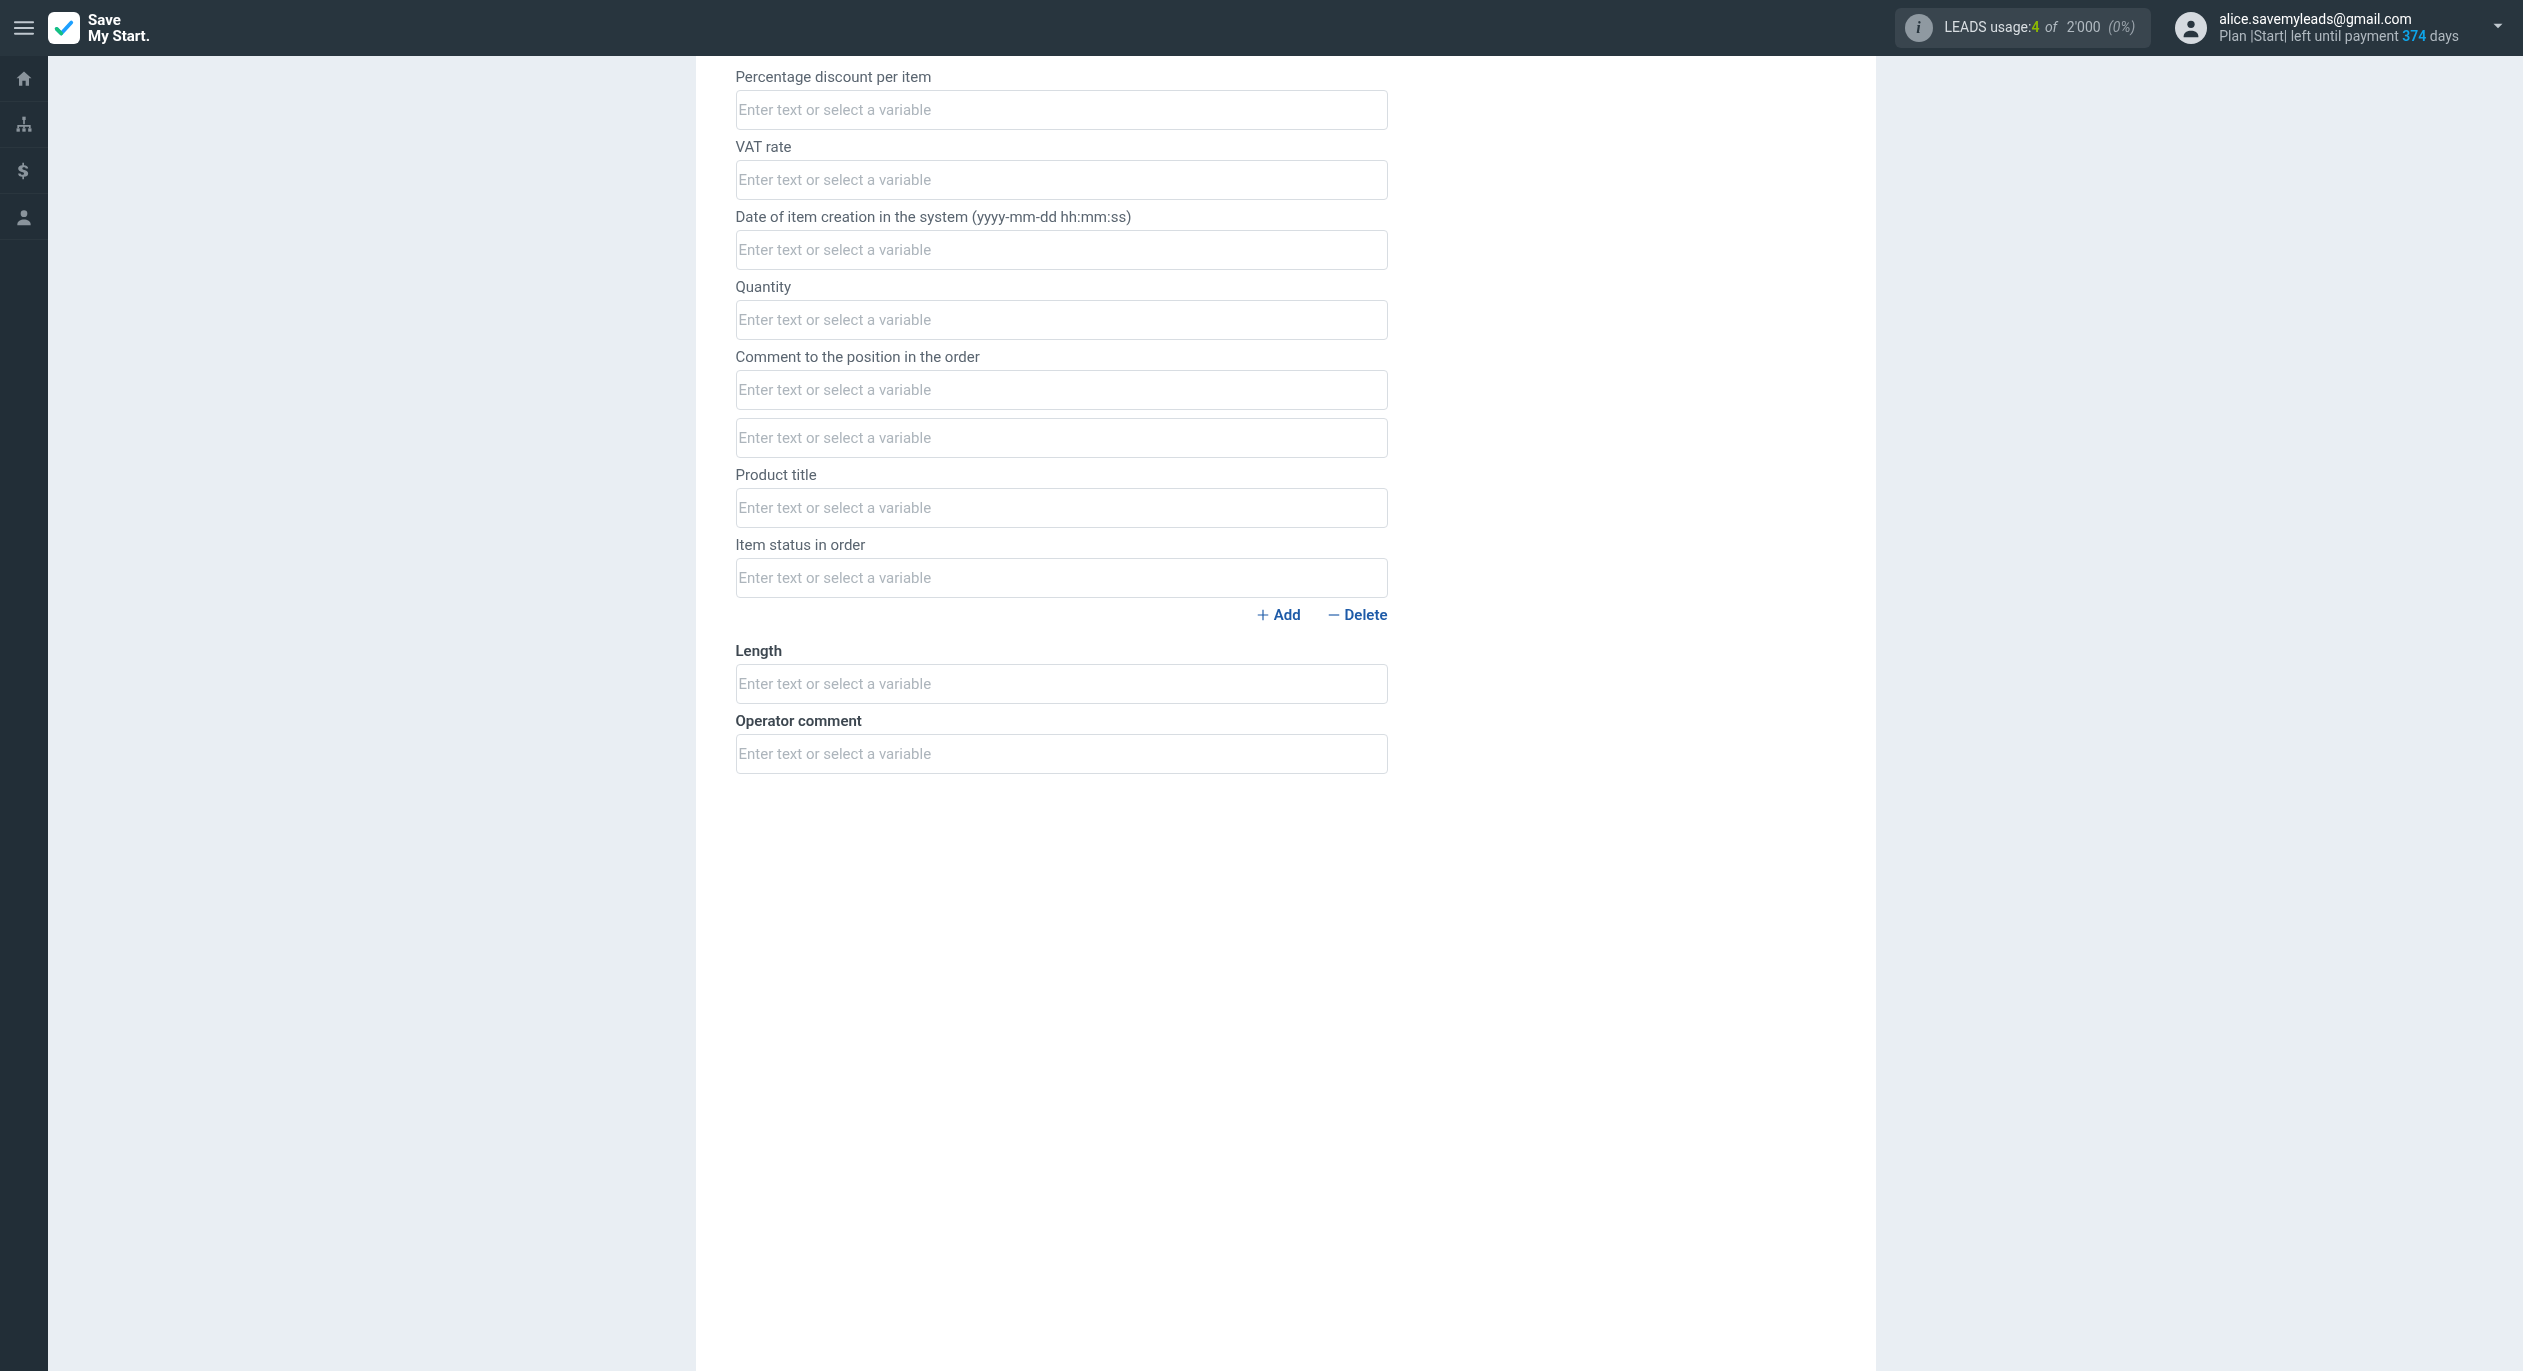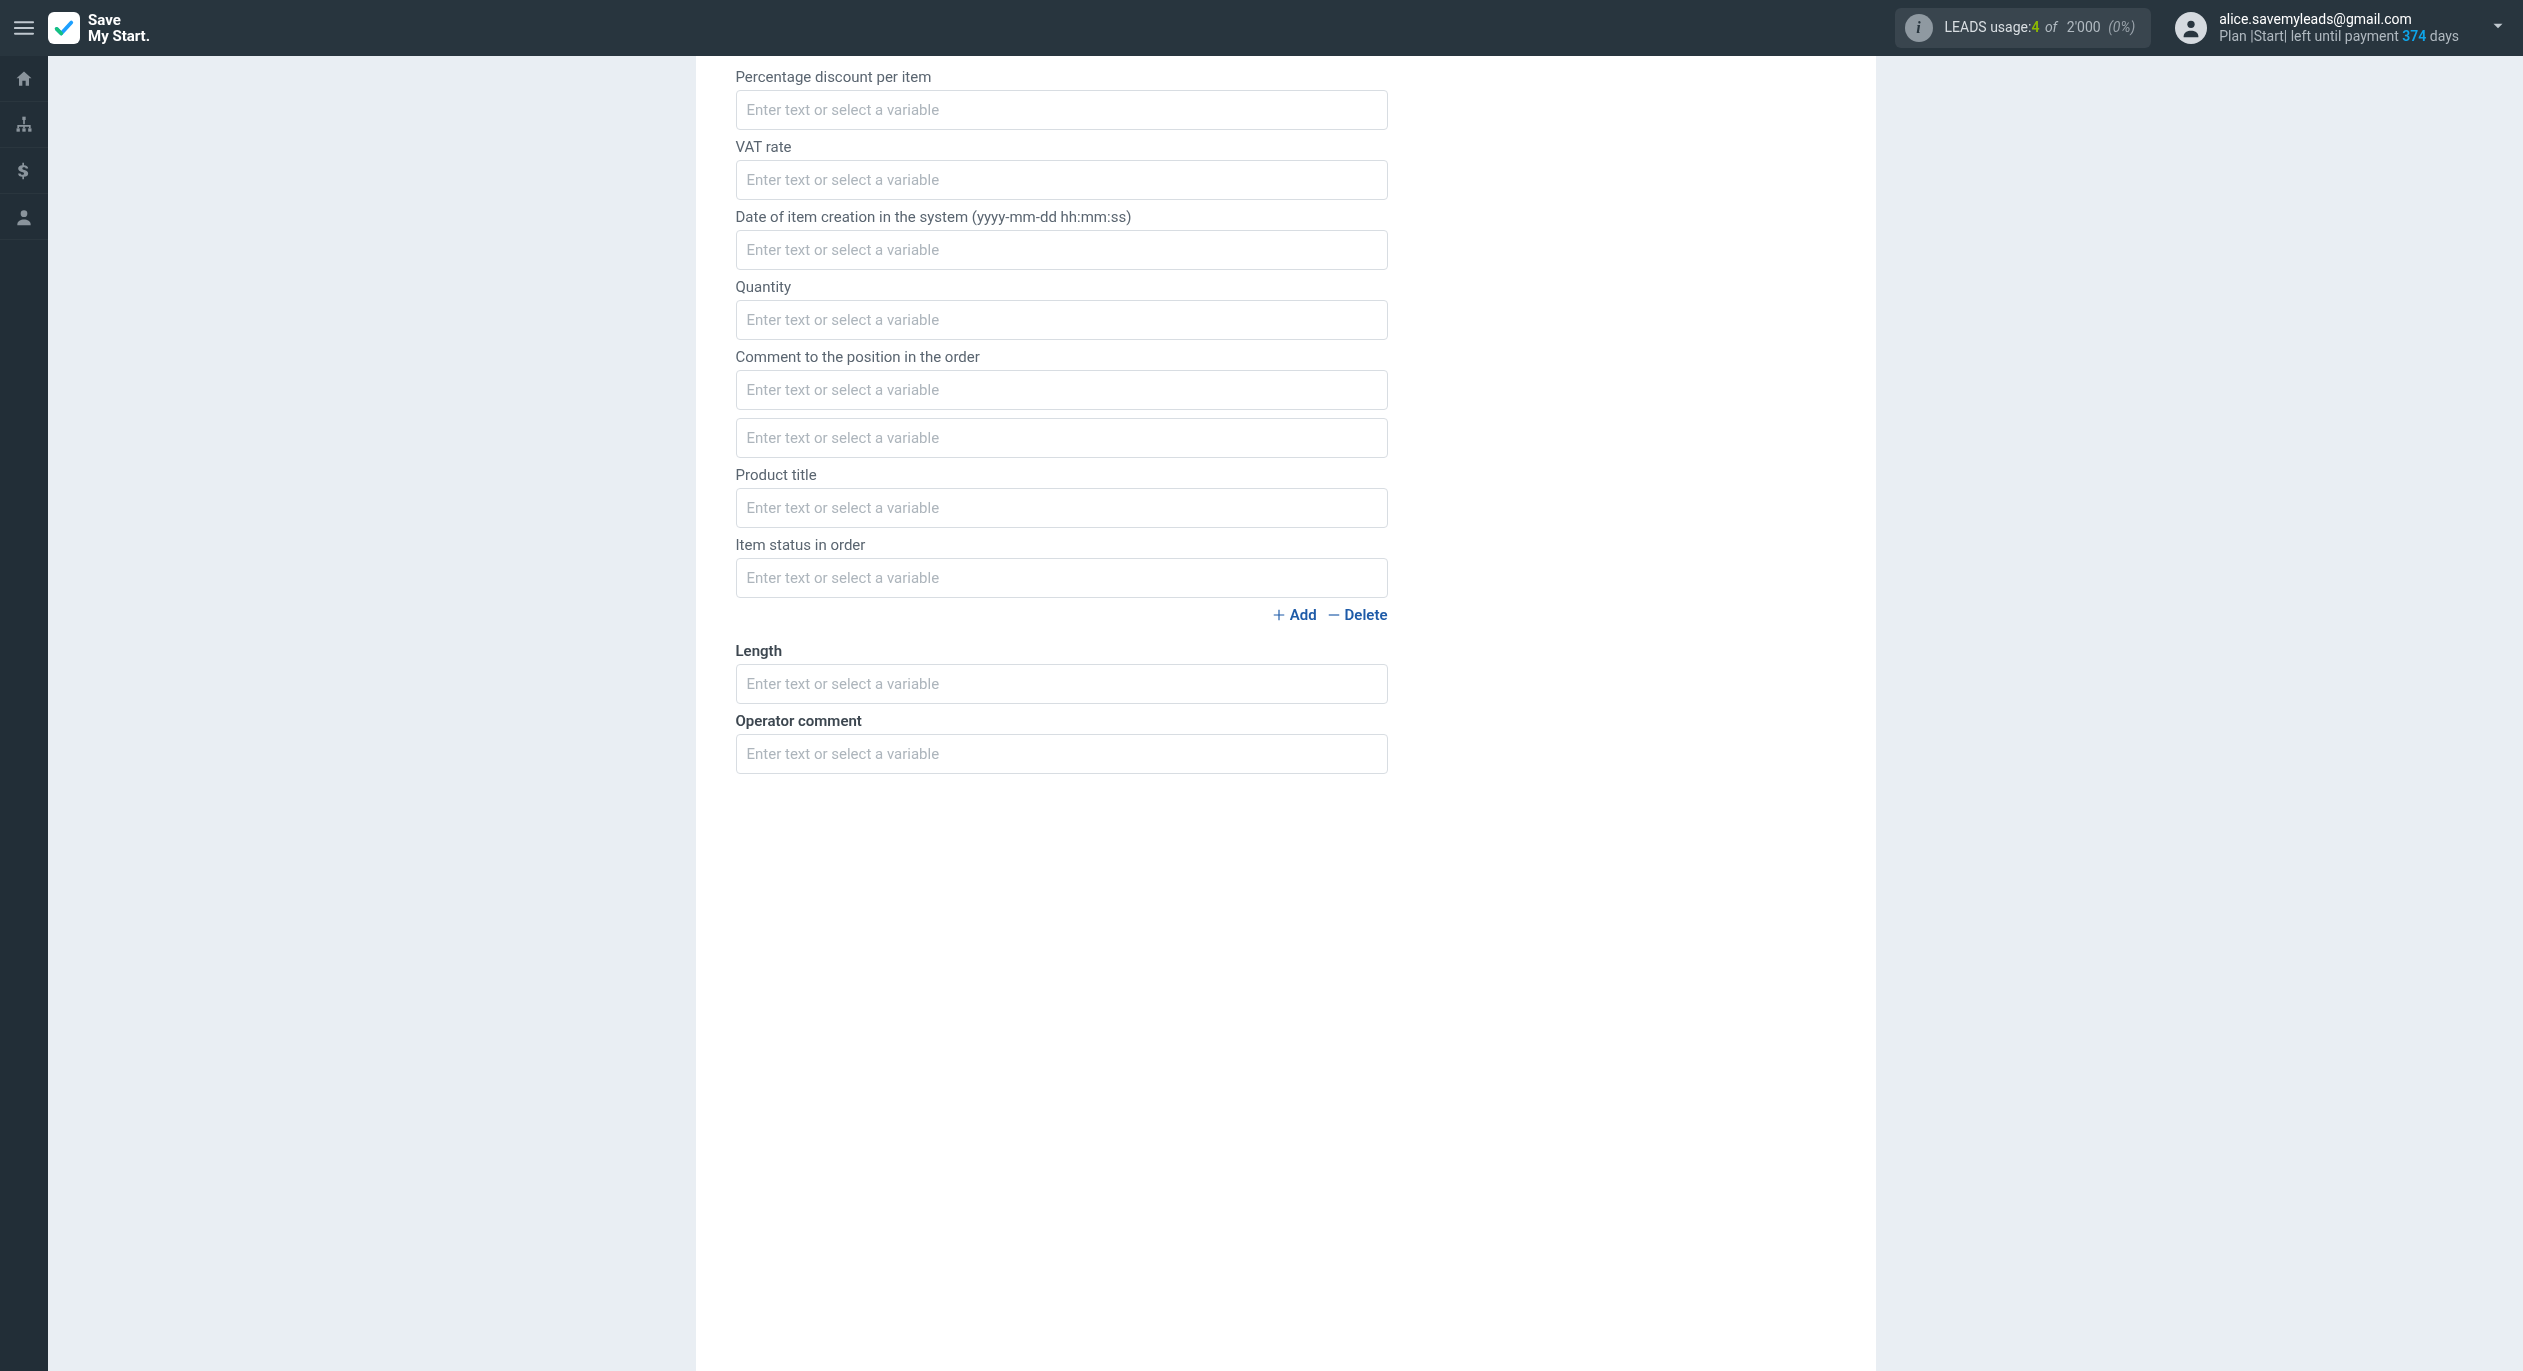--- a/index.html
+++ b/index.html
@@ -105,27 +105,27 @@
   }
   .field-block{margin-top:8px;margin-bottom:4px;}
   .field-label{
     color:var(--text-gray);font-size:15px;
     margin-bottom:4px;display:block;
   }
   .field-label.bold{color:var(--text-gray-bold);font-weight:600;}
   .field-input{
     width:652px;height:40px;
     border:1px solid var(--border);border-radius:4px;
-    padding:0 10px;font-size:15px;color:#333;
+    padding:0 2px;font-size:15px;color:#333;
     outline:none;background:#fff;
   }
   .field-input::placeholder{color:#adb5bc;}
 
   .row-actions{
-    width:652px;display:flex;justify-content:flex-end;gap:10px;
+    width:652px;display:flex;justify-content:flex-end;gap:26px;
     margin-top:8px;margin-bottom:18px;
   }
   .row-actions a{
     display:flex;align-items:center;gap:4px;
     color:var(--blue);font-size:15px;font-weight:600;
     text-decoration:none;cursor:pointer;
   }
   .row-actions a svg{width:14px;height:14px;}
 
 </style>

